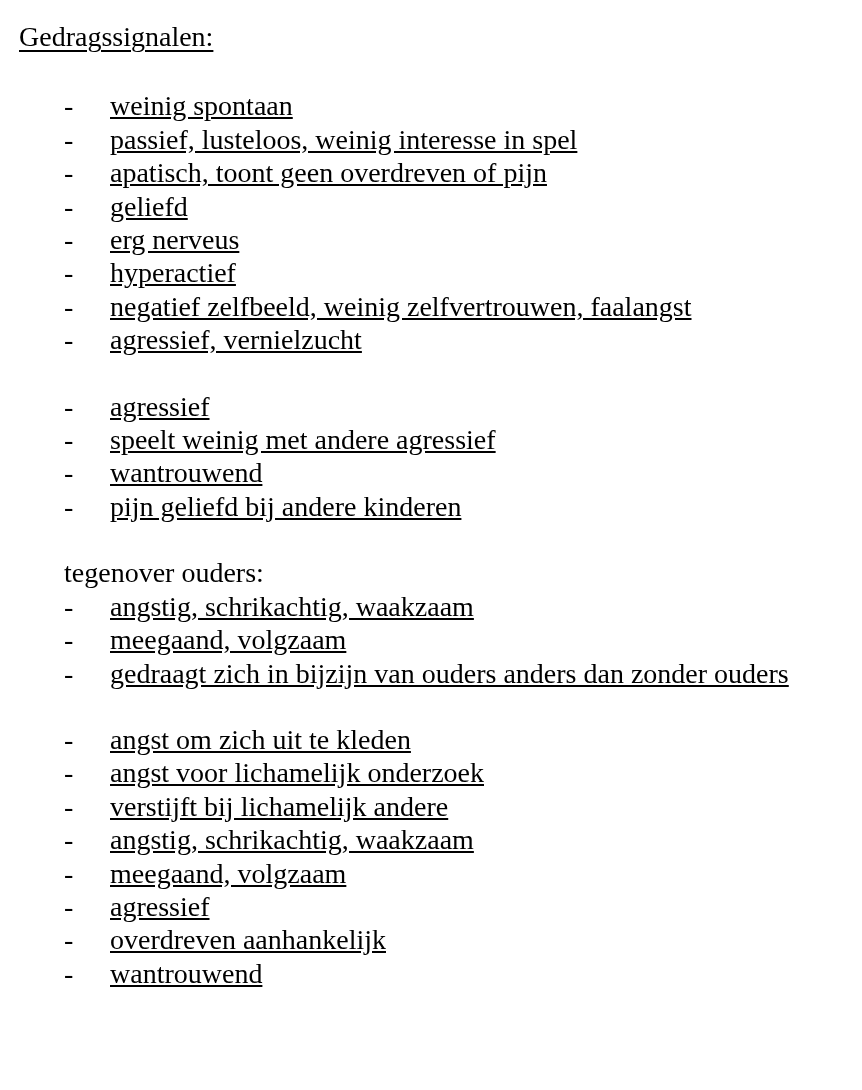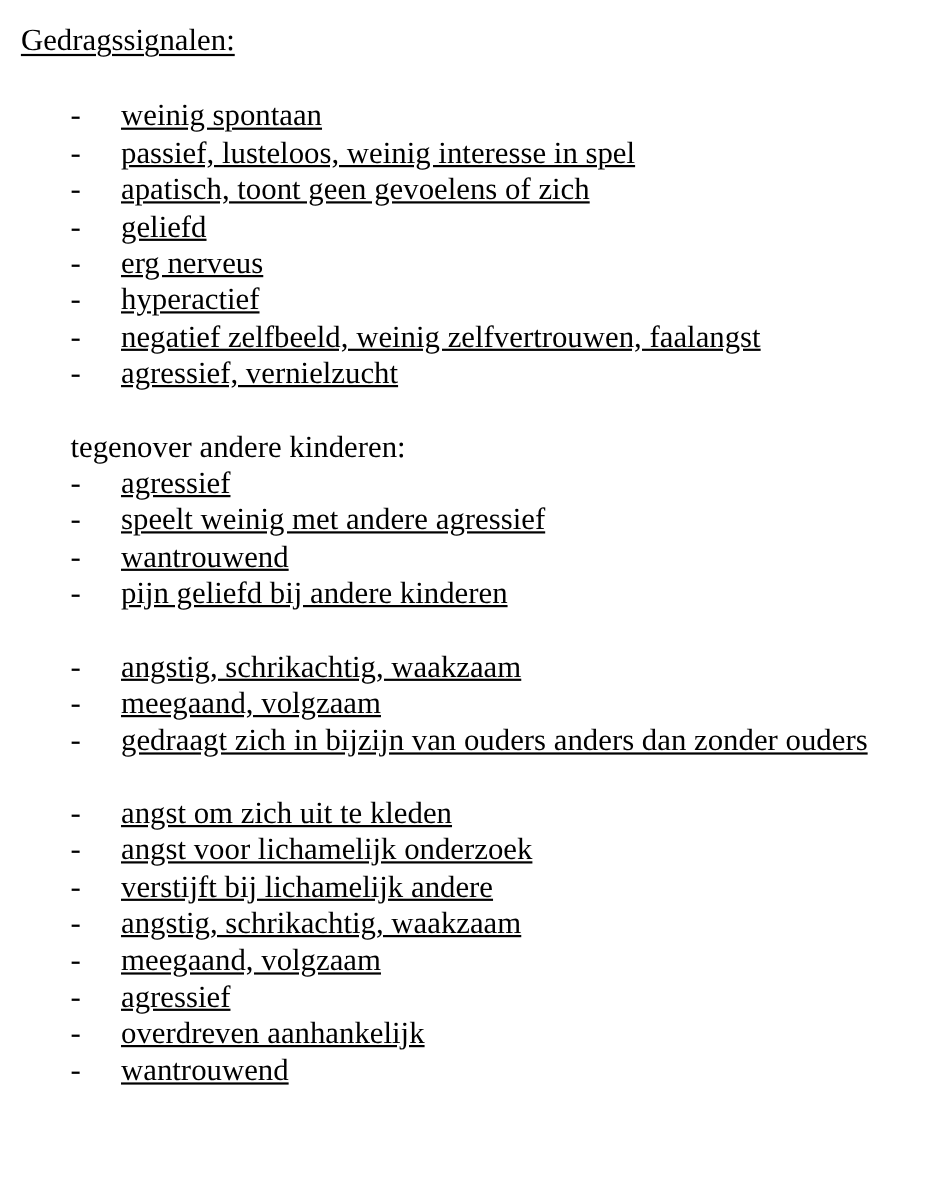--- a/index.html
+++ b/index.html
@@ -67,21 +67,21 @@
     <div class="item">
       <span class="dash">-</span>
       <span class="txt">weinig spontaan</span>
     </div>
     <div class="item">
       <span class="dash">-</span>
       <span class="txt">passief, lusteloos, weinig interesse in spel</span>
     </div>
     <div class="item">
       <span class="dash">-</span>
-      <span class="txt">apatisch, toont geen gevoelens of zich</span>
+      <span class="txt">apatisch, toont geen overdreven of pijn</span>
     </div>
     <div class="item">
       <span class="dash">-</span>
       <span class="txt">geliefd</span>
     </div>
     <div class="item">
       <span class="dash">-</span>
       <span class="txt">erg nerveus</span>
     </div>
     <div class="item">
@@ -92,40 +92,40 @@
       <span class="dash">-</span>
       <span class="txt">negatief zelfbeeld, weinig zelfvertrouwen, faalangst</span>
     </div>
     <div class="item">
       <span class="dash">-</span>
       <span class="txt">agressief, vernielzucht</span>
     </div>
   </div>
 
   <div class="section">
-    <div class="subheader">tegenover andere kinderen:</div>
     <div class="item">
       <span class="dash">-</span>
       <span class="txt">agressief</span>
     </div>
     <div class="item">
       <span class="dash">-</span>
       <span class="txt">speelt weinig met andere agressief</span>
     </div>
     <div class="item">
       <span class="dash">-</span>
       <span class="txt">wantrouwend</span>
     </div>
     <div class="item">
       <span class="dash">-</span>
       <span class="txt">pijn geliefd bij andere kinderen</span>
     </div>
   </div>
 
   <div class="section">
+    <div class="subheader">tegenover ouders:</div>
     <div class="item">
       <span class="dash">-</span>
       <span class="txt">angstig, schrikachtig, waakzaam</span>
     </div>
     <div class="item">
       <span class="dash">-</span>
       <span class="txt">meegaand, volgzaam</span>
     </div>
     <div class="item">
       <span class="dash">-</span>

